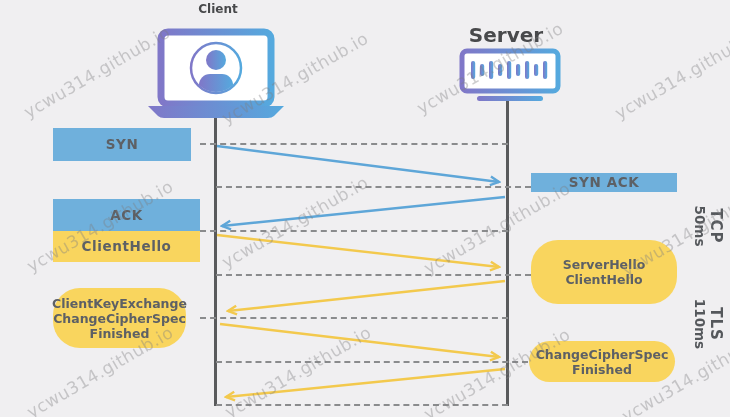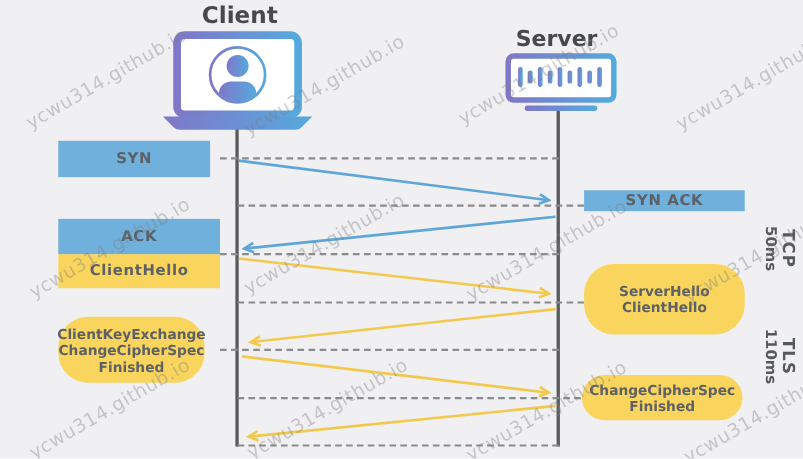--- a/index.html
+++ b/index.html
@@ -12,21 +12,21 @@
     --bg:#f0eff1;
     --box-text:#5d6065;
     --line-gray:#8a8b8d;
     --lifeline:#595a5c;
   }
   html,body{margin:0;padding:0;}
   body{font-family:"DejaVu Sans","Liberation Sans",sans-serif;background:#fff;}
   .canvas{position:relative;width:730px;height:417px;background:var(--bg);overflow:hidden;}
 
   .actor-label{position:absolute;transform:translateX(-50%);font-weight:bold;color:#48494b;white-space:nowrap;}
-  .client-label{left:218px;top:2px;font-size:21px;}
+  .client-label{left:218px;top:2px;font-size:12px;}
   .server-label{left:506px;top:23px;font-size:20px;}
 
   .lifeline{position:absolute;width:3px;background:var(--lifeline);z-index:1;}
   .lifeline-client{left:214px;top:114px;height:292px;}
   .lifeline-server{left:506px;top:99px;height:307px;}
 
   .icon-svg{position:absolute;z-index:2;}
 
   .dashrow{position:absolute;height:0;border-top:2px dashed var(--line-gray);z-index:2;}
 

